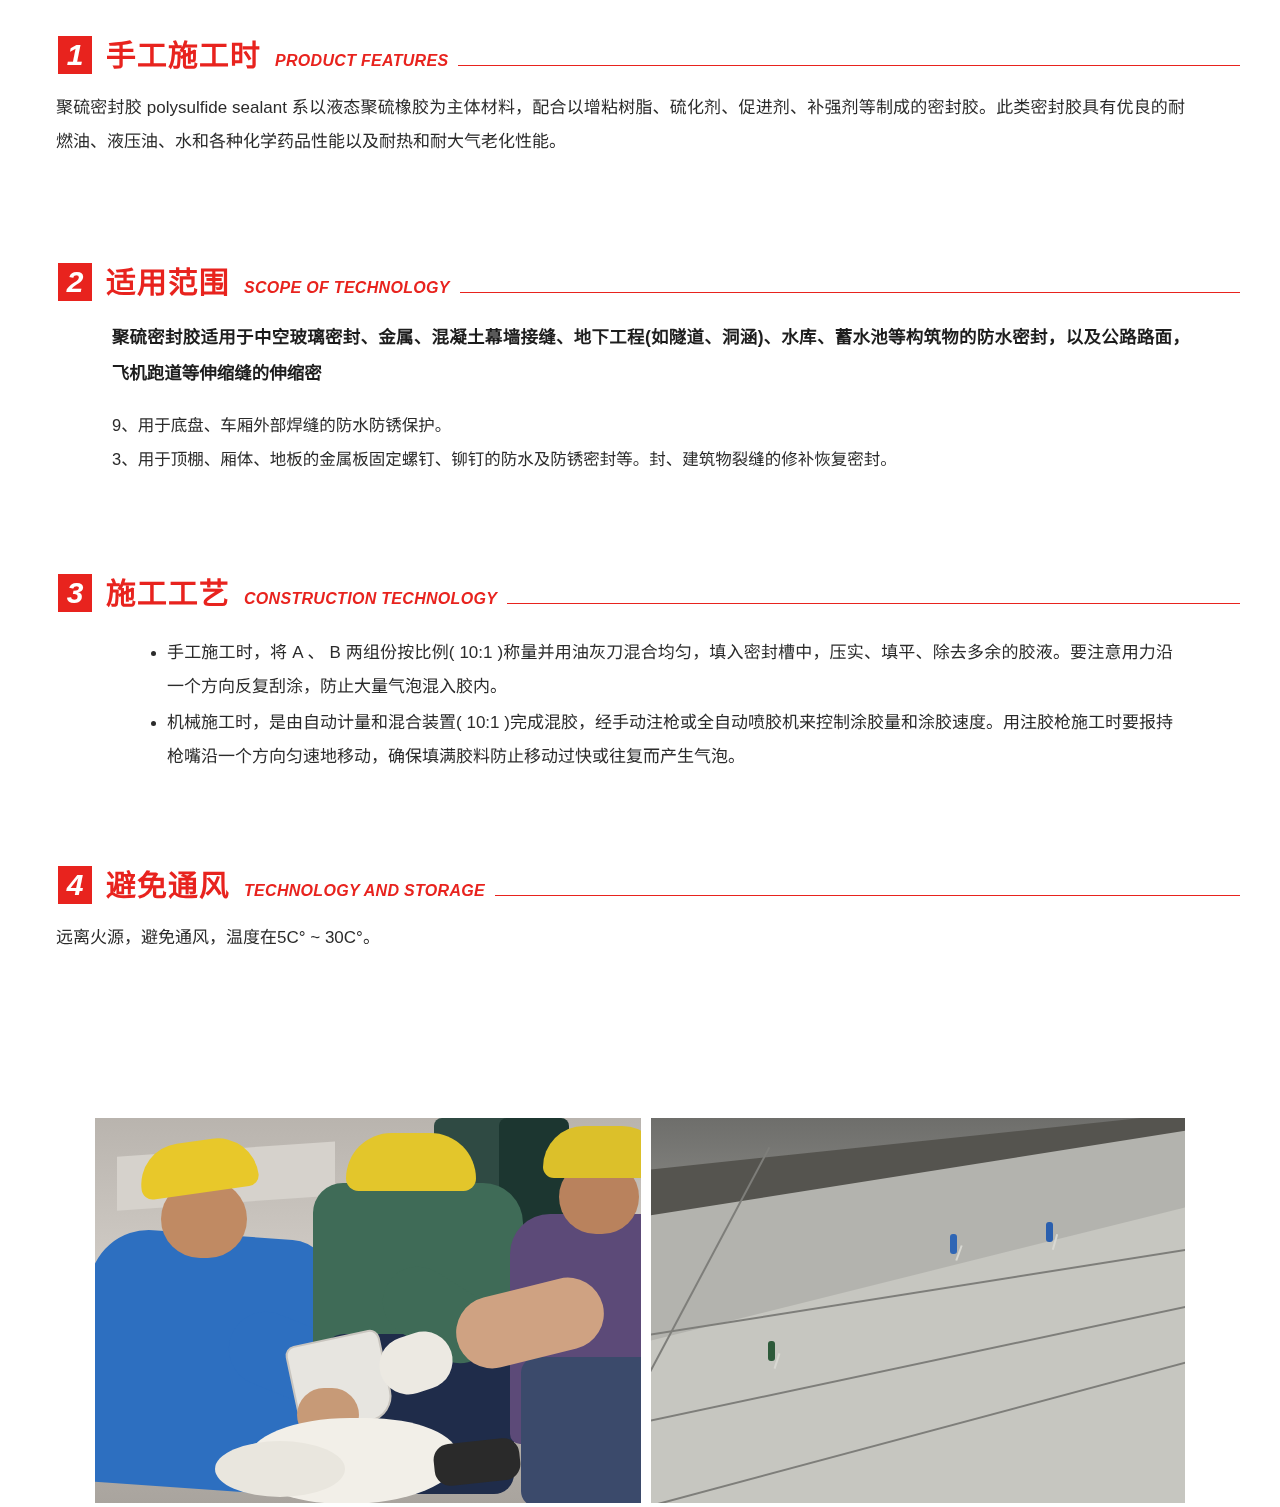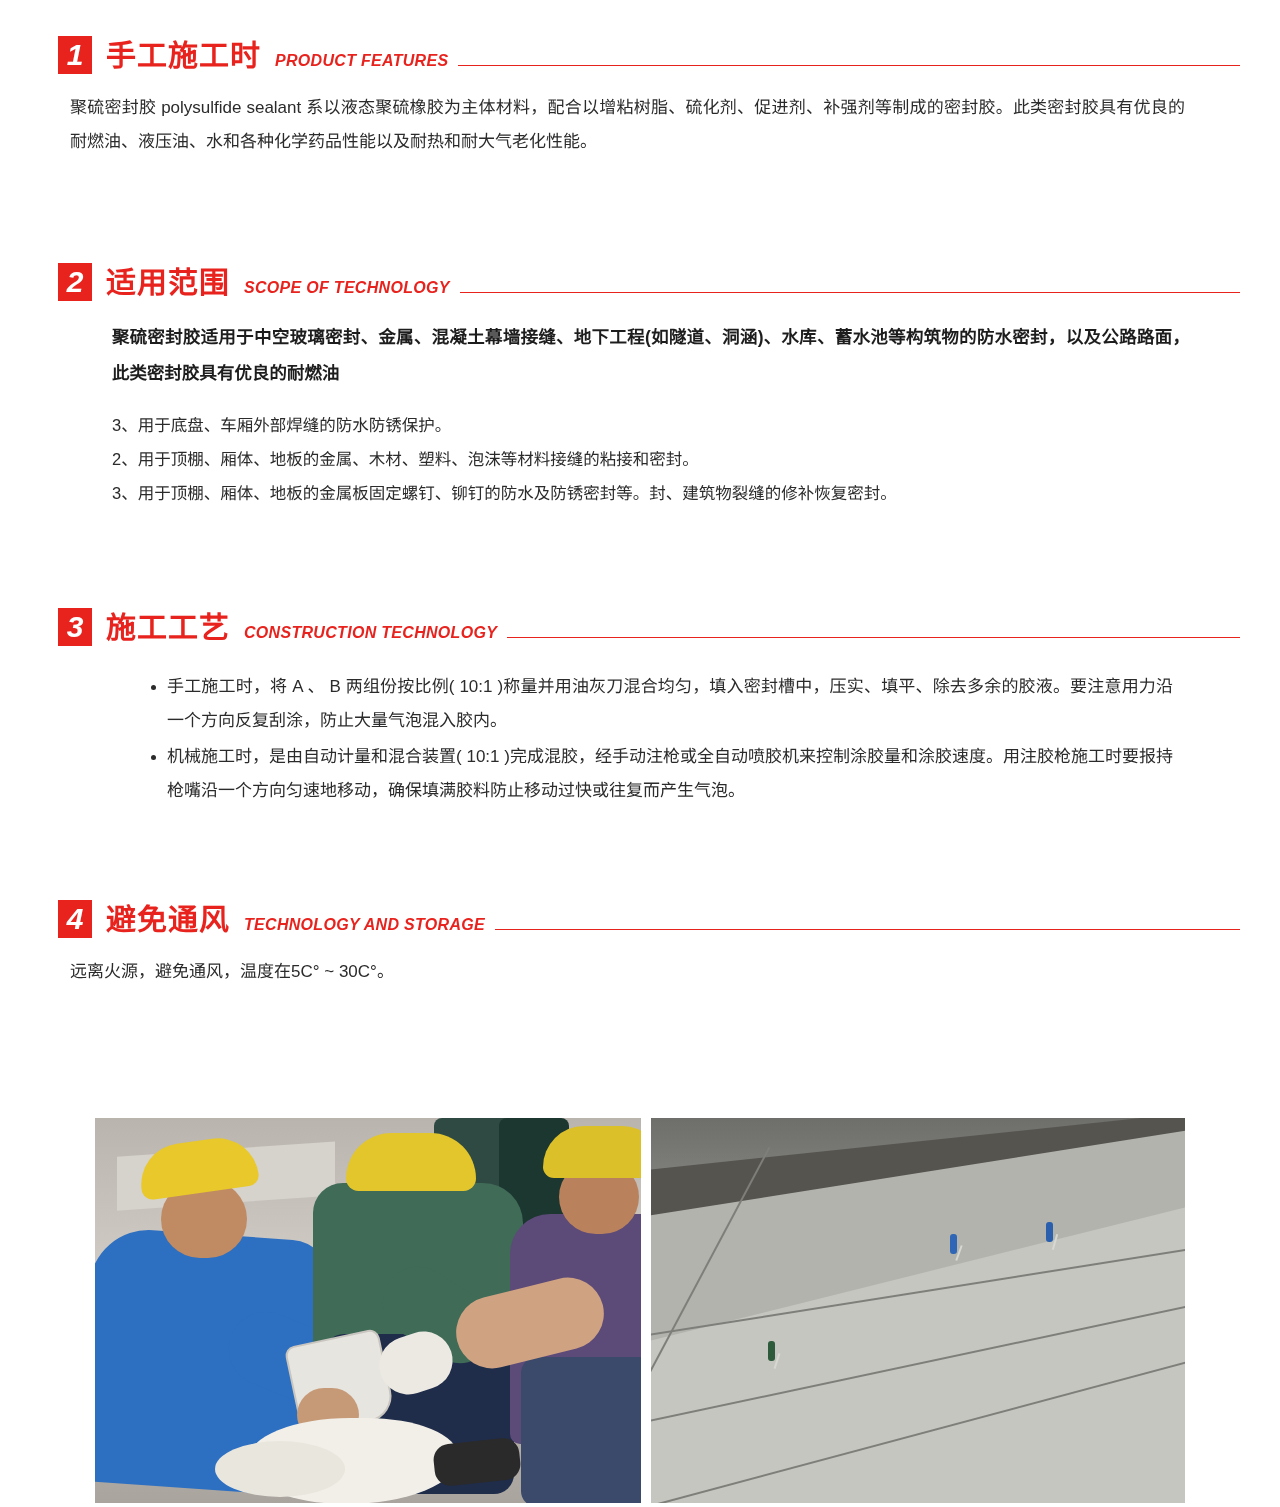--- a/index.html
+++ b/index.html
@@ -74,21 +74,21 @@
   .sec-rule {
     flex: 1 1 auto;
     height: 1px;
     background: #e8231e;
     margin-left: 10px;
     margin-bottom: 8px;
   }
 
   
   .sec-body {
-    padding-left: 70px;
+    padding-left: 56px;
     padding-right: 95px;
     margin-top: 14px;
   }
   .para {
     font-size: 17px;
     line-height: 34px;
     color: #2b2b2b;
     text-align: justify;
   }
   .para.bold {
@@ -226,23 +226,22 @@
   </div>
 
   <div class="section" style="margin-top:104px;">
     <div class="sec-head">
       <span class="sec-num">2</span>
       <span class="sec-title-cn">适用范围</span>
       <span class="sec-title-en">SCOPE OF TECHNOLOGY</span>
       <span class="sec-rule"></span>
     </div>
     <div class="sec-body" style="padding-left:112px;padding-right:90px;">
-      <p class="para bold">聚硫密封胶适用于中空玻璃密封、金属、混凝土幕墙接缝、地下工程(如隧道、洞涵)、水库、蓄水池等构筑物的防水密封，以及公路路面，此类密封胶具有优良的耐燃油</p>
-      <div class="list-line">3、用于底盘、车厢外部焊缝的防水防锈保护。</div>
-      <div class="list-line">2、用于顶棚、厢体、地板的金属、木材、塑料、泡沫等材料接缝的粘接和密封。</div>
+      <p class="para bold">聚硫密封胶适用于中空玻璃密封、金属、混凝土幕墙接缝、地下工程(如隧道、洞涵)、水库、蓄水池等构筑物的防水密封，以及公路路面，飞机跑道等伸缩缝的伸缩密</p>
+      <div class="list-line">9、用于底盘、车厢外部焊缝的防水防锈保护。</div>
       <div class="list-line">3、用于顶棚、厢体、地板的金属板固定螺钉、铆钉的防水及防锈密封等。封、建筑物裂缝的修补恢复密封。</div>
     </div>
   </div>
 
   <div class="section" style="margin-top:98px;">
     <div class="sec-head">
       <span class="sec-num">3</span>
       <span class="sec-title-cn">施工工艺</span>
       <span class="sec-title-en">CONSTRUCTION TECHNOLOGY</span>
       <span class="sec-rule"></span>

